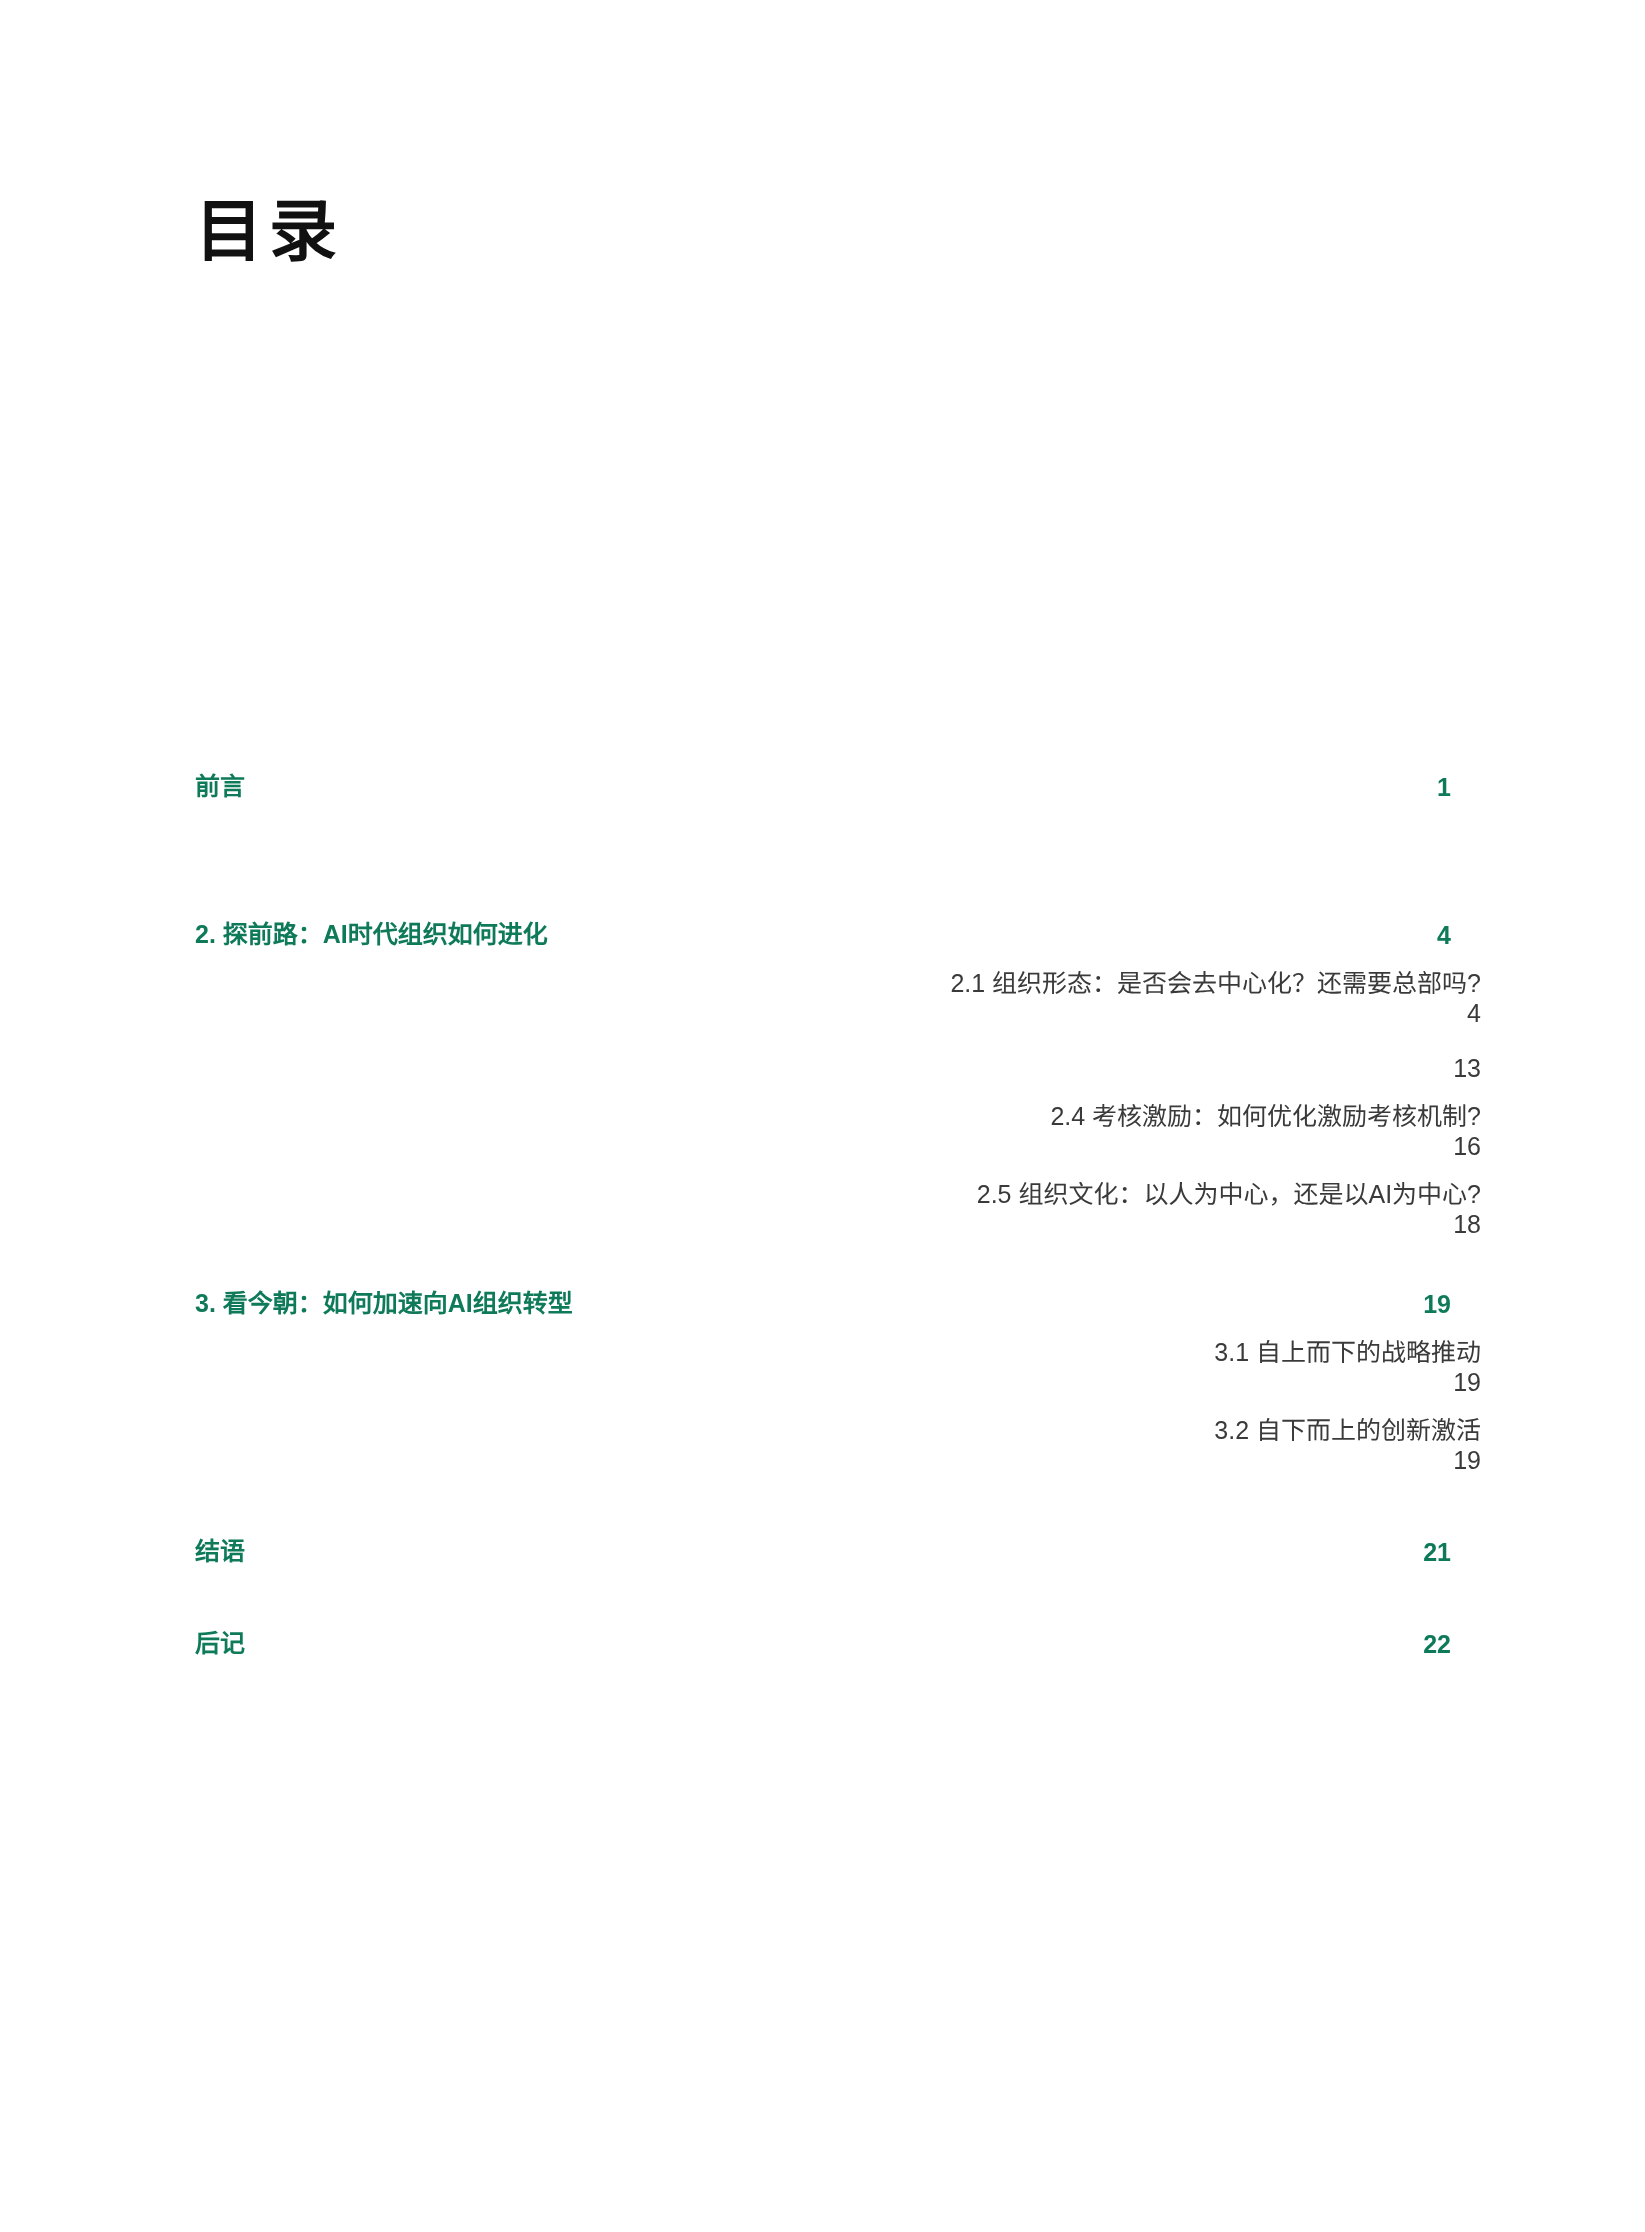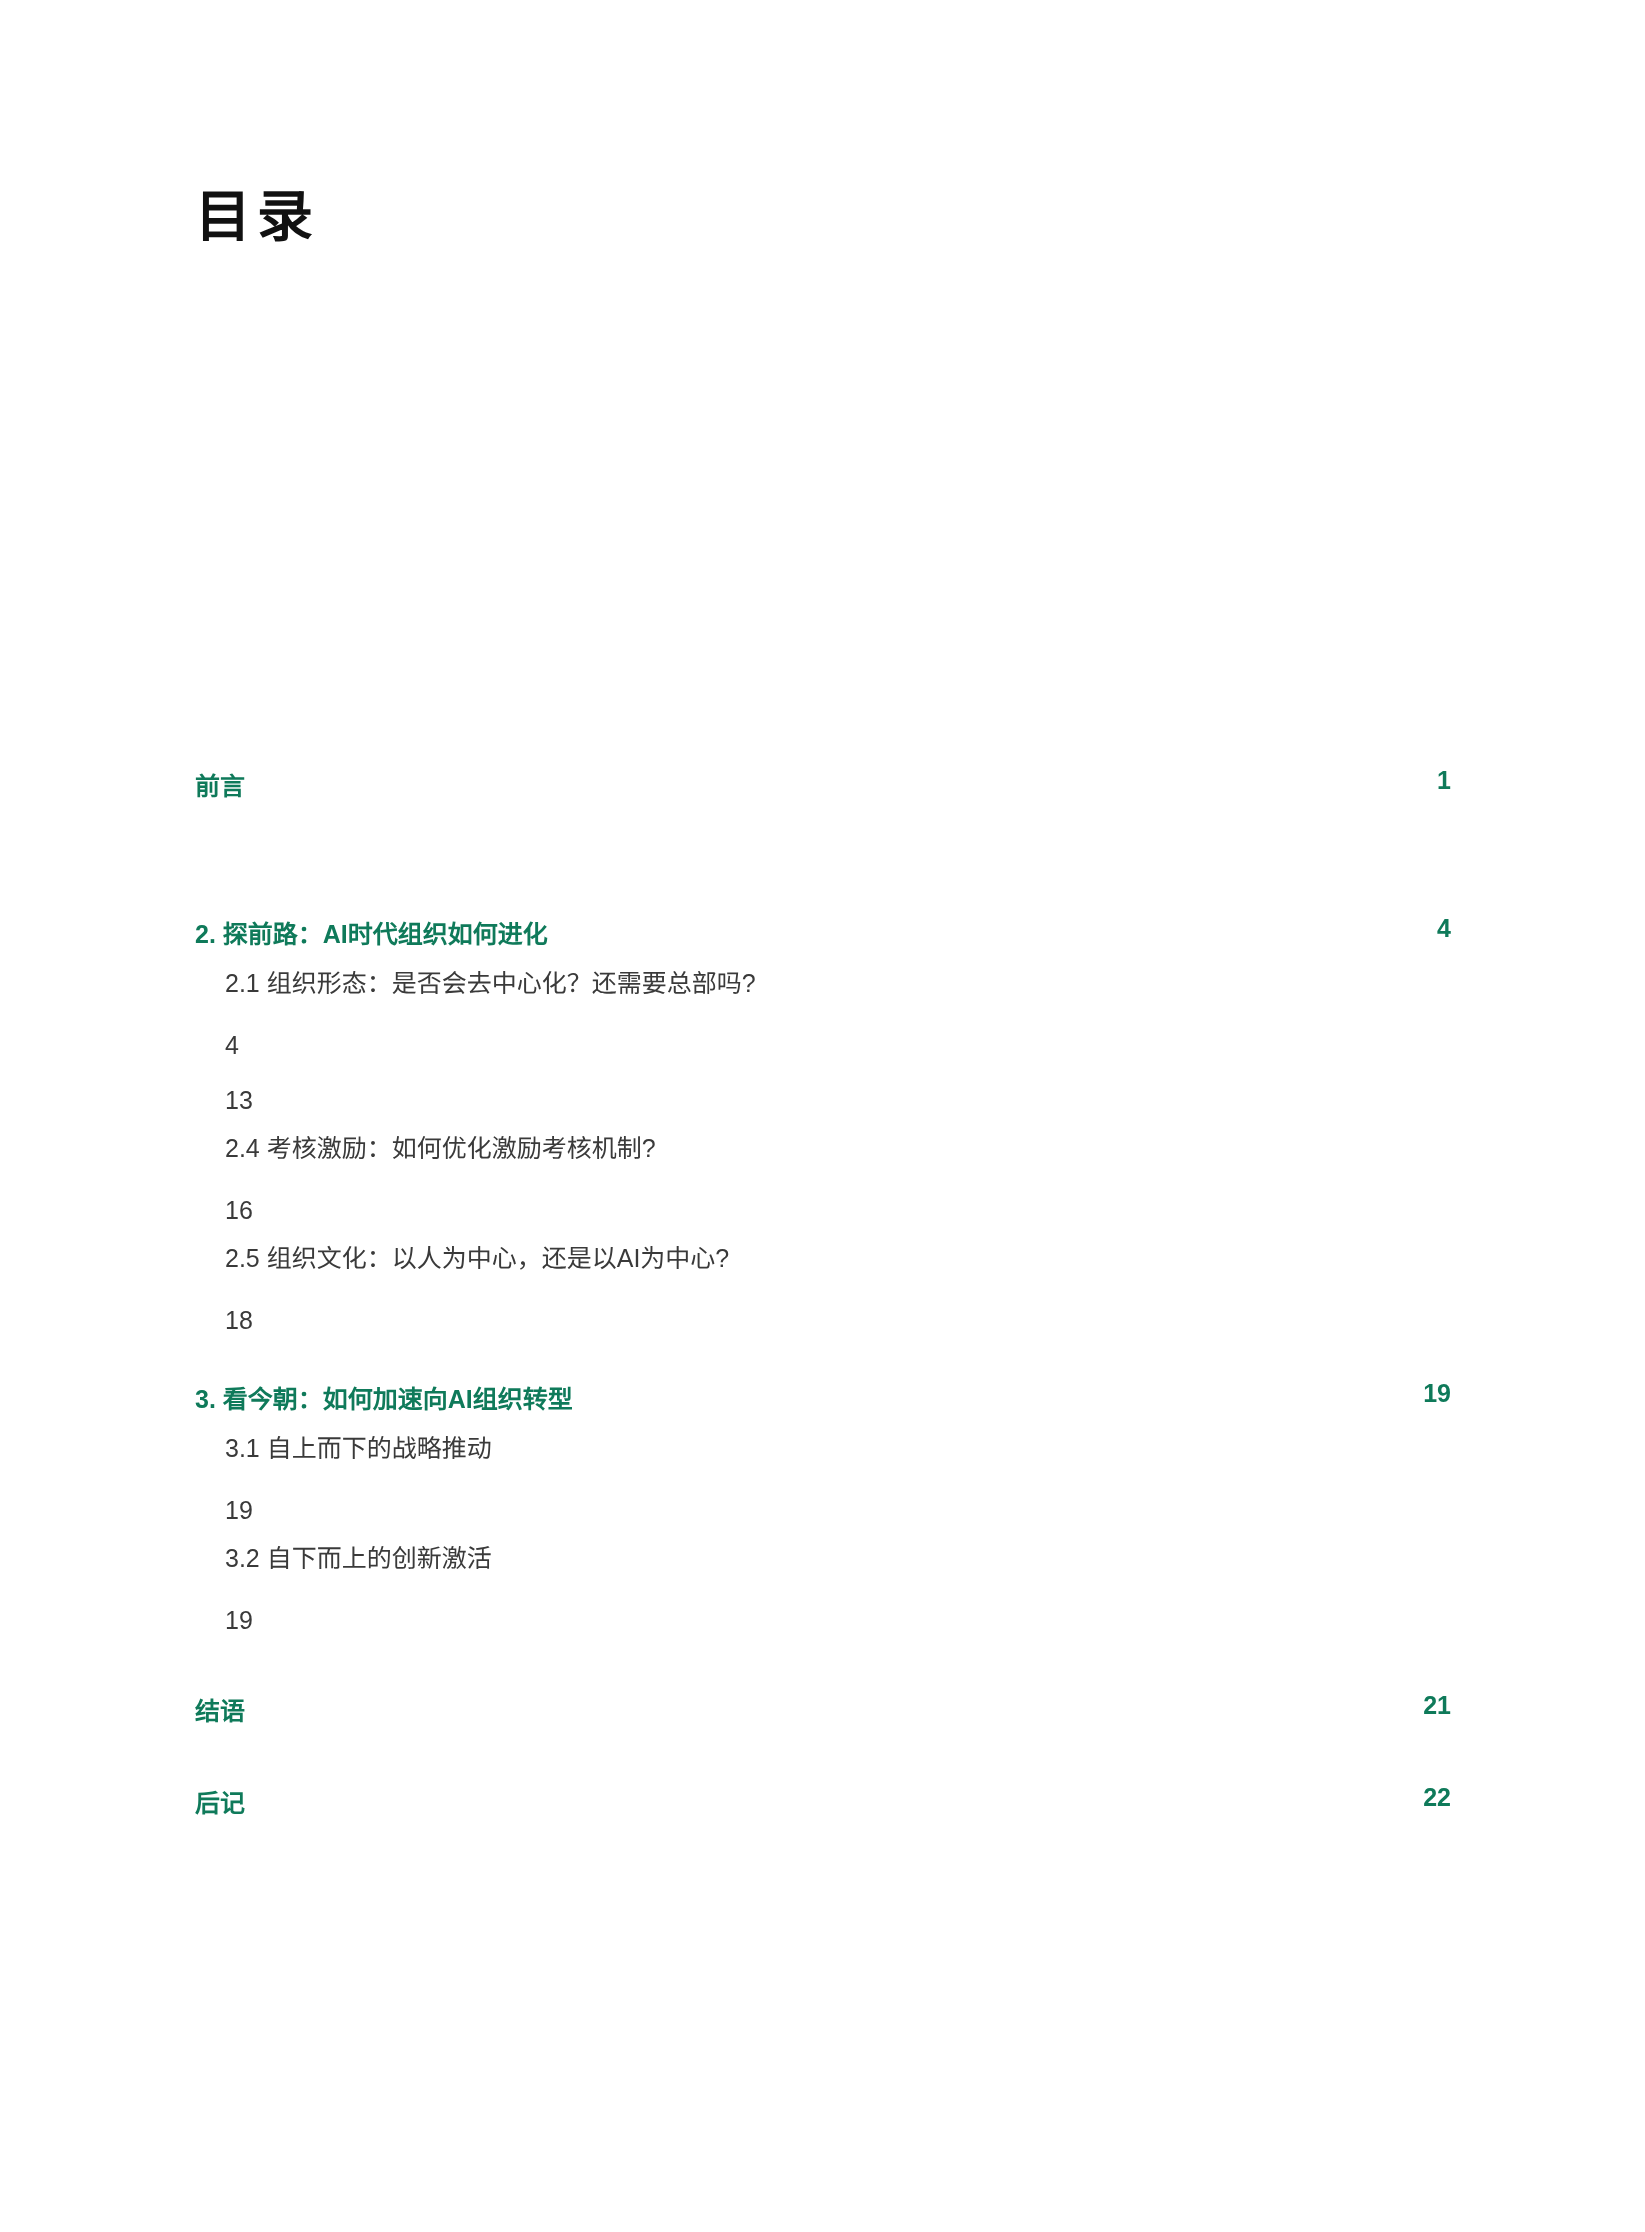--- a/index.html
+++ b/index.html
@@ -24,41 +24,40 @@
     height: 2233px;
     background: #ffffff;
   }
 
   
   .toc-title {
     position: absolute;
     left: 195px;
     top: 149px;
     font-family: "Liberation Serif", "DejaVu Serif", serif;
-    font-size: 56px;
+    font-size: 68px;
     font-weight: 700;
     letter-spacing: 6px;
     color: #111111;
     line-height: 1.1;
   }
 
   
   .toc {
     position: absolute;
     left: 195px;
     top: 766px;
     width: 1256px;
   }
 
   .toc-row {
     display: flex;
-    align-items: flex-start;
+    align-items: flex-end;
     justify-content: space-between;
     width: 100%;
-    gap: 32px;
   }
 
   .toc-row .label {
     white-space: nowrap;
   }
   .toc-row .page-no {
     white-space: nowrap;
     text-align: right;
   }
 

